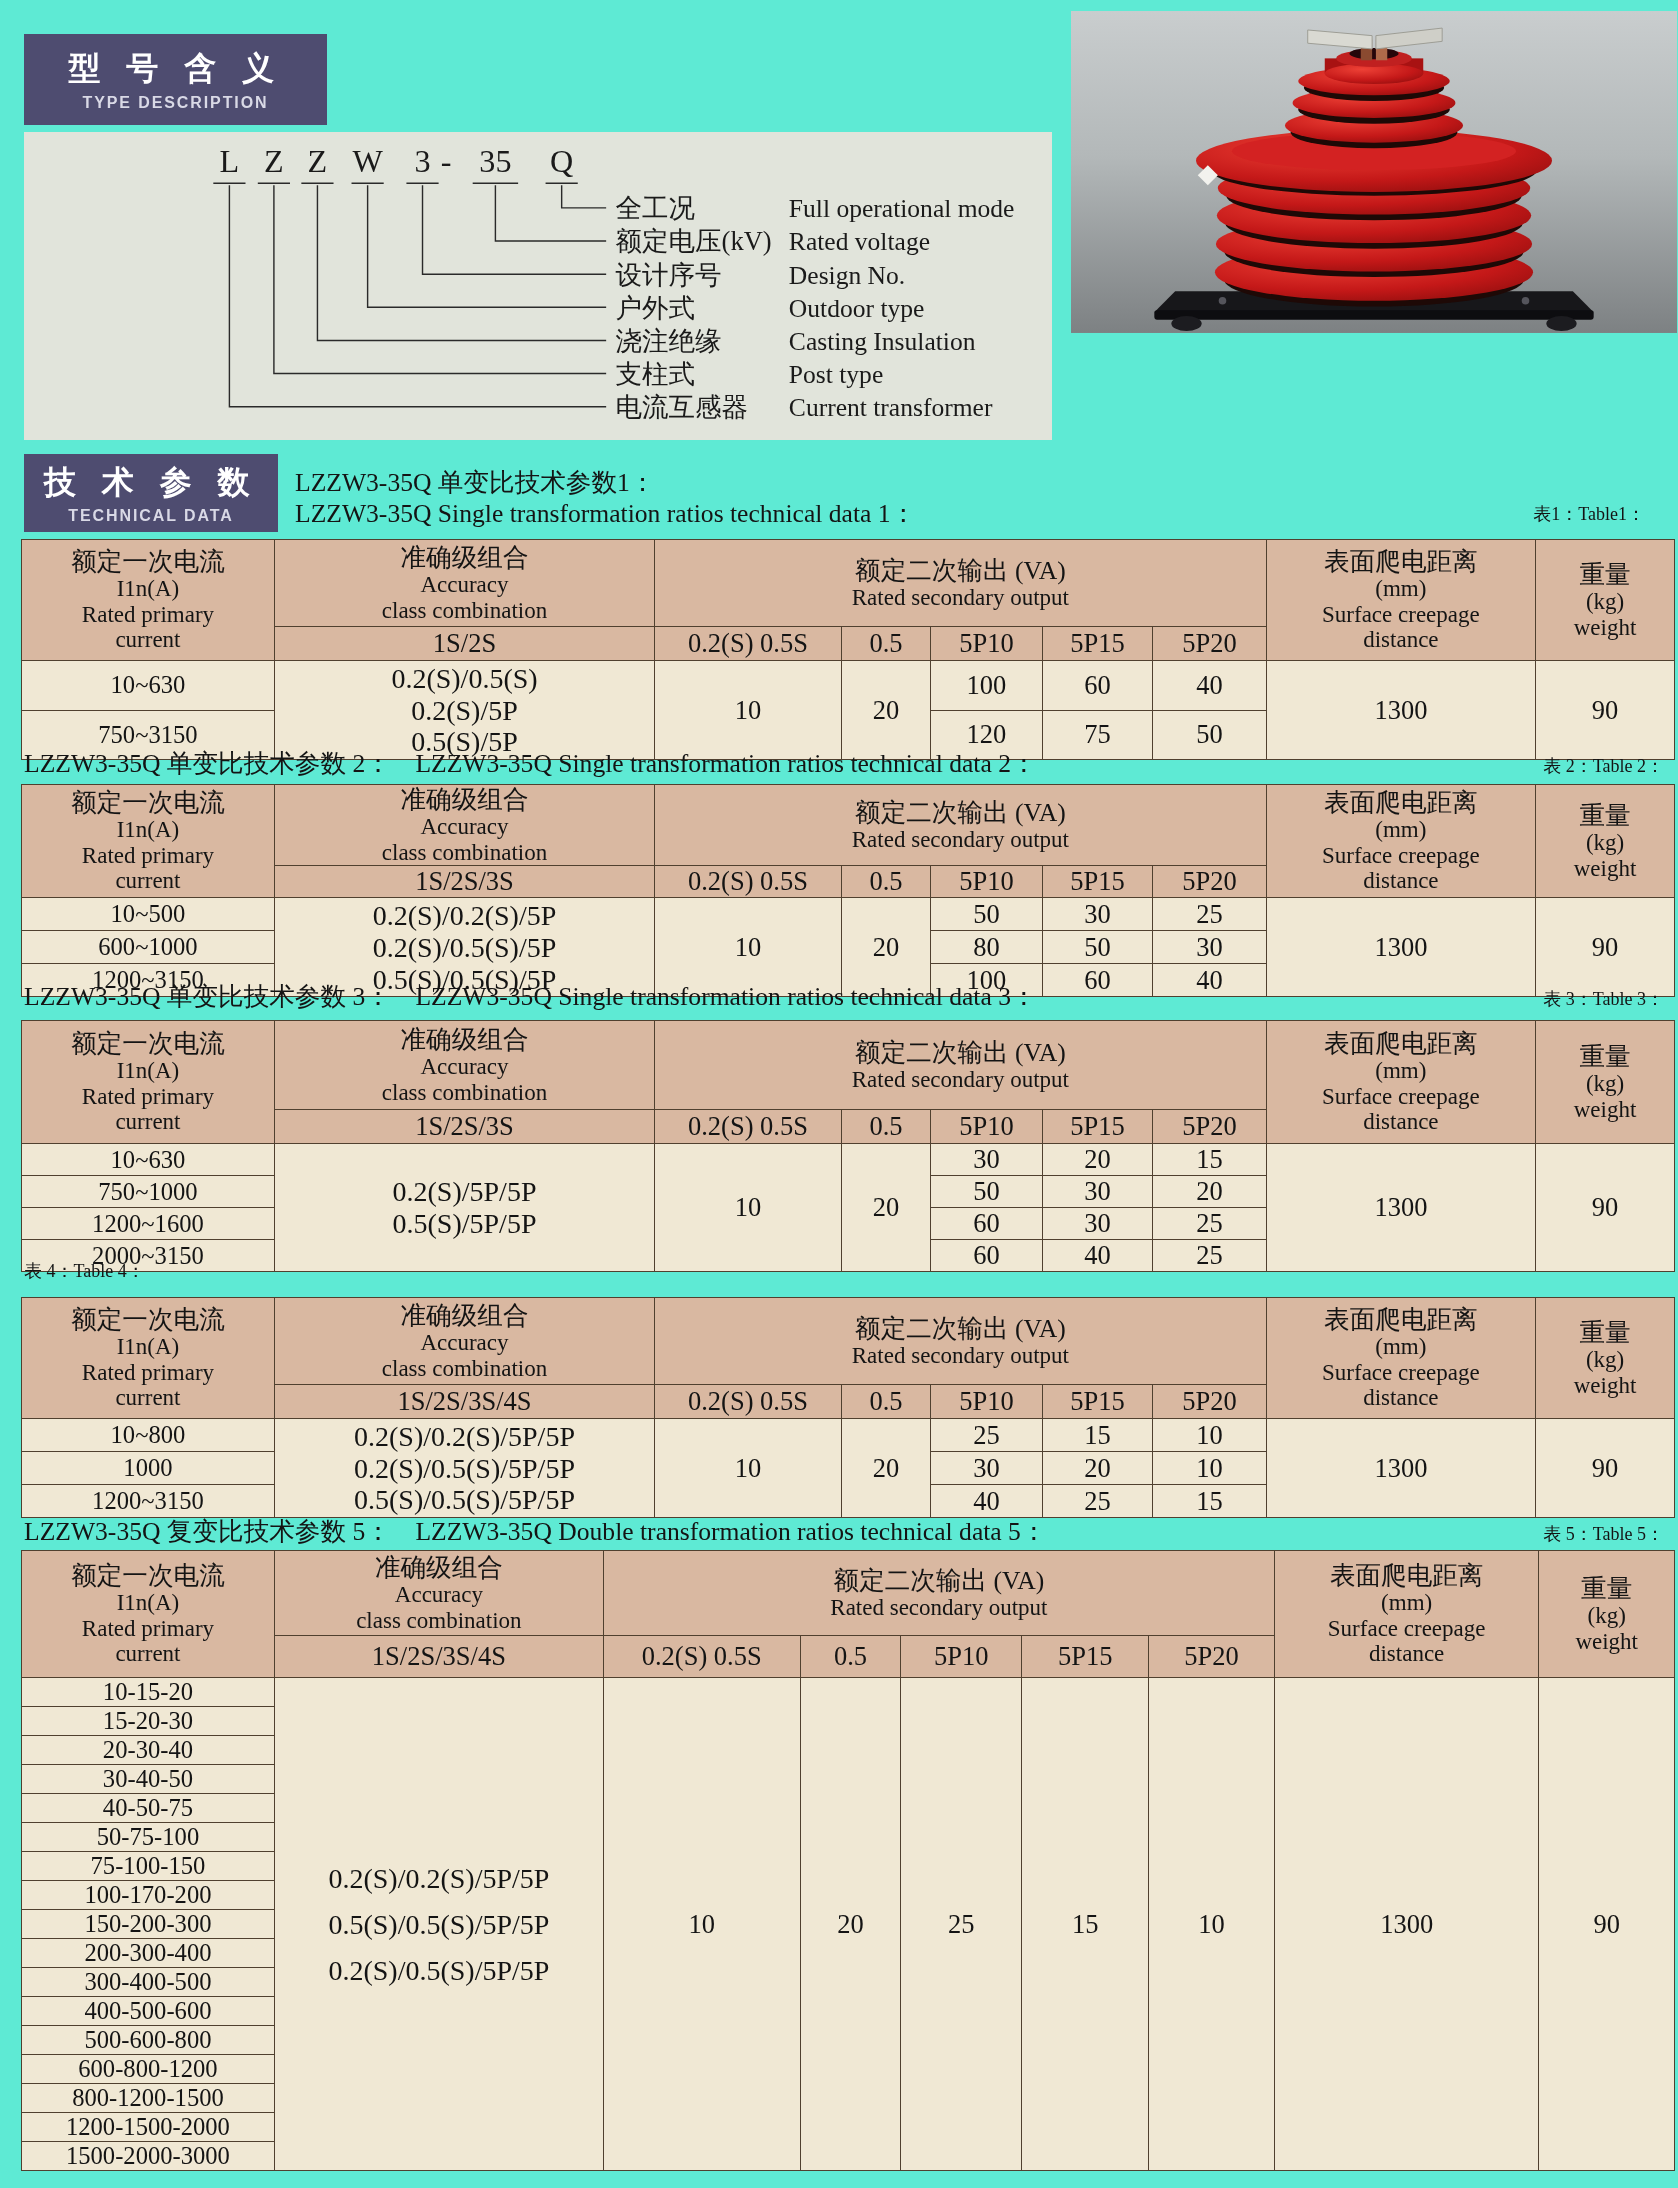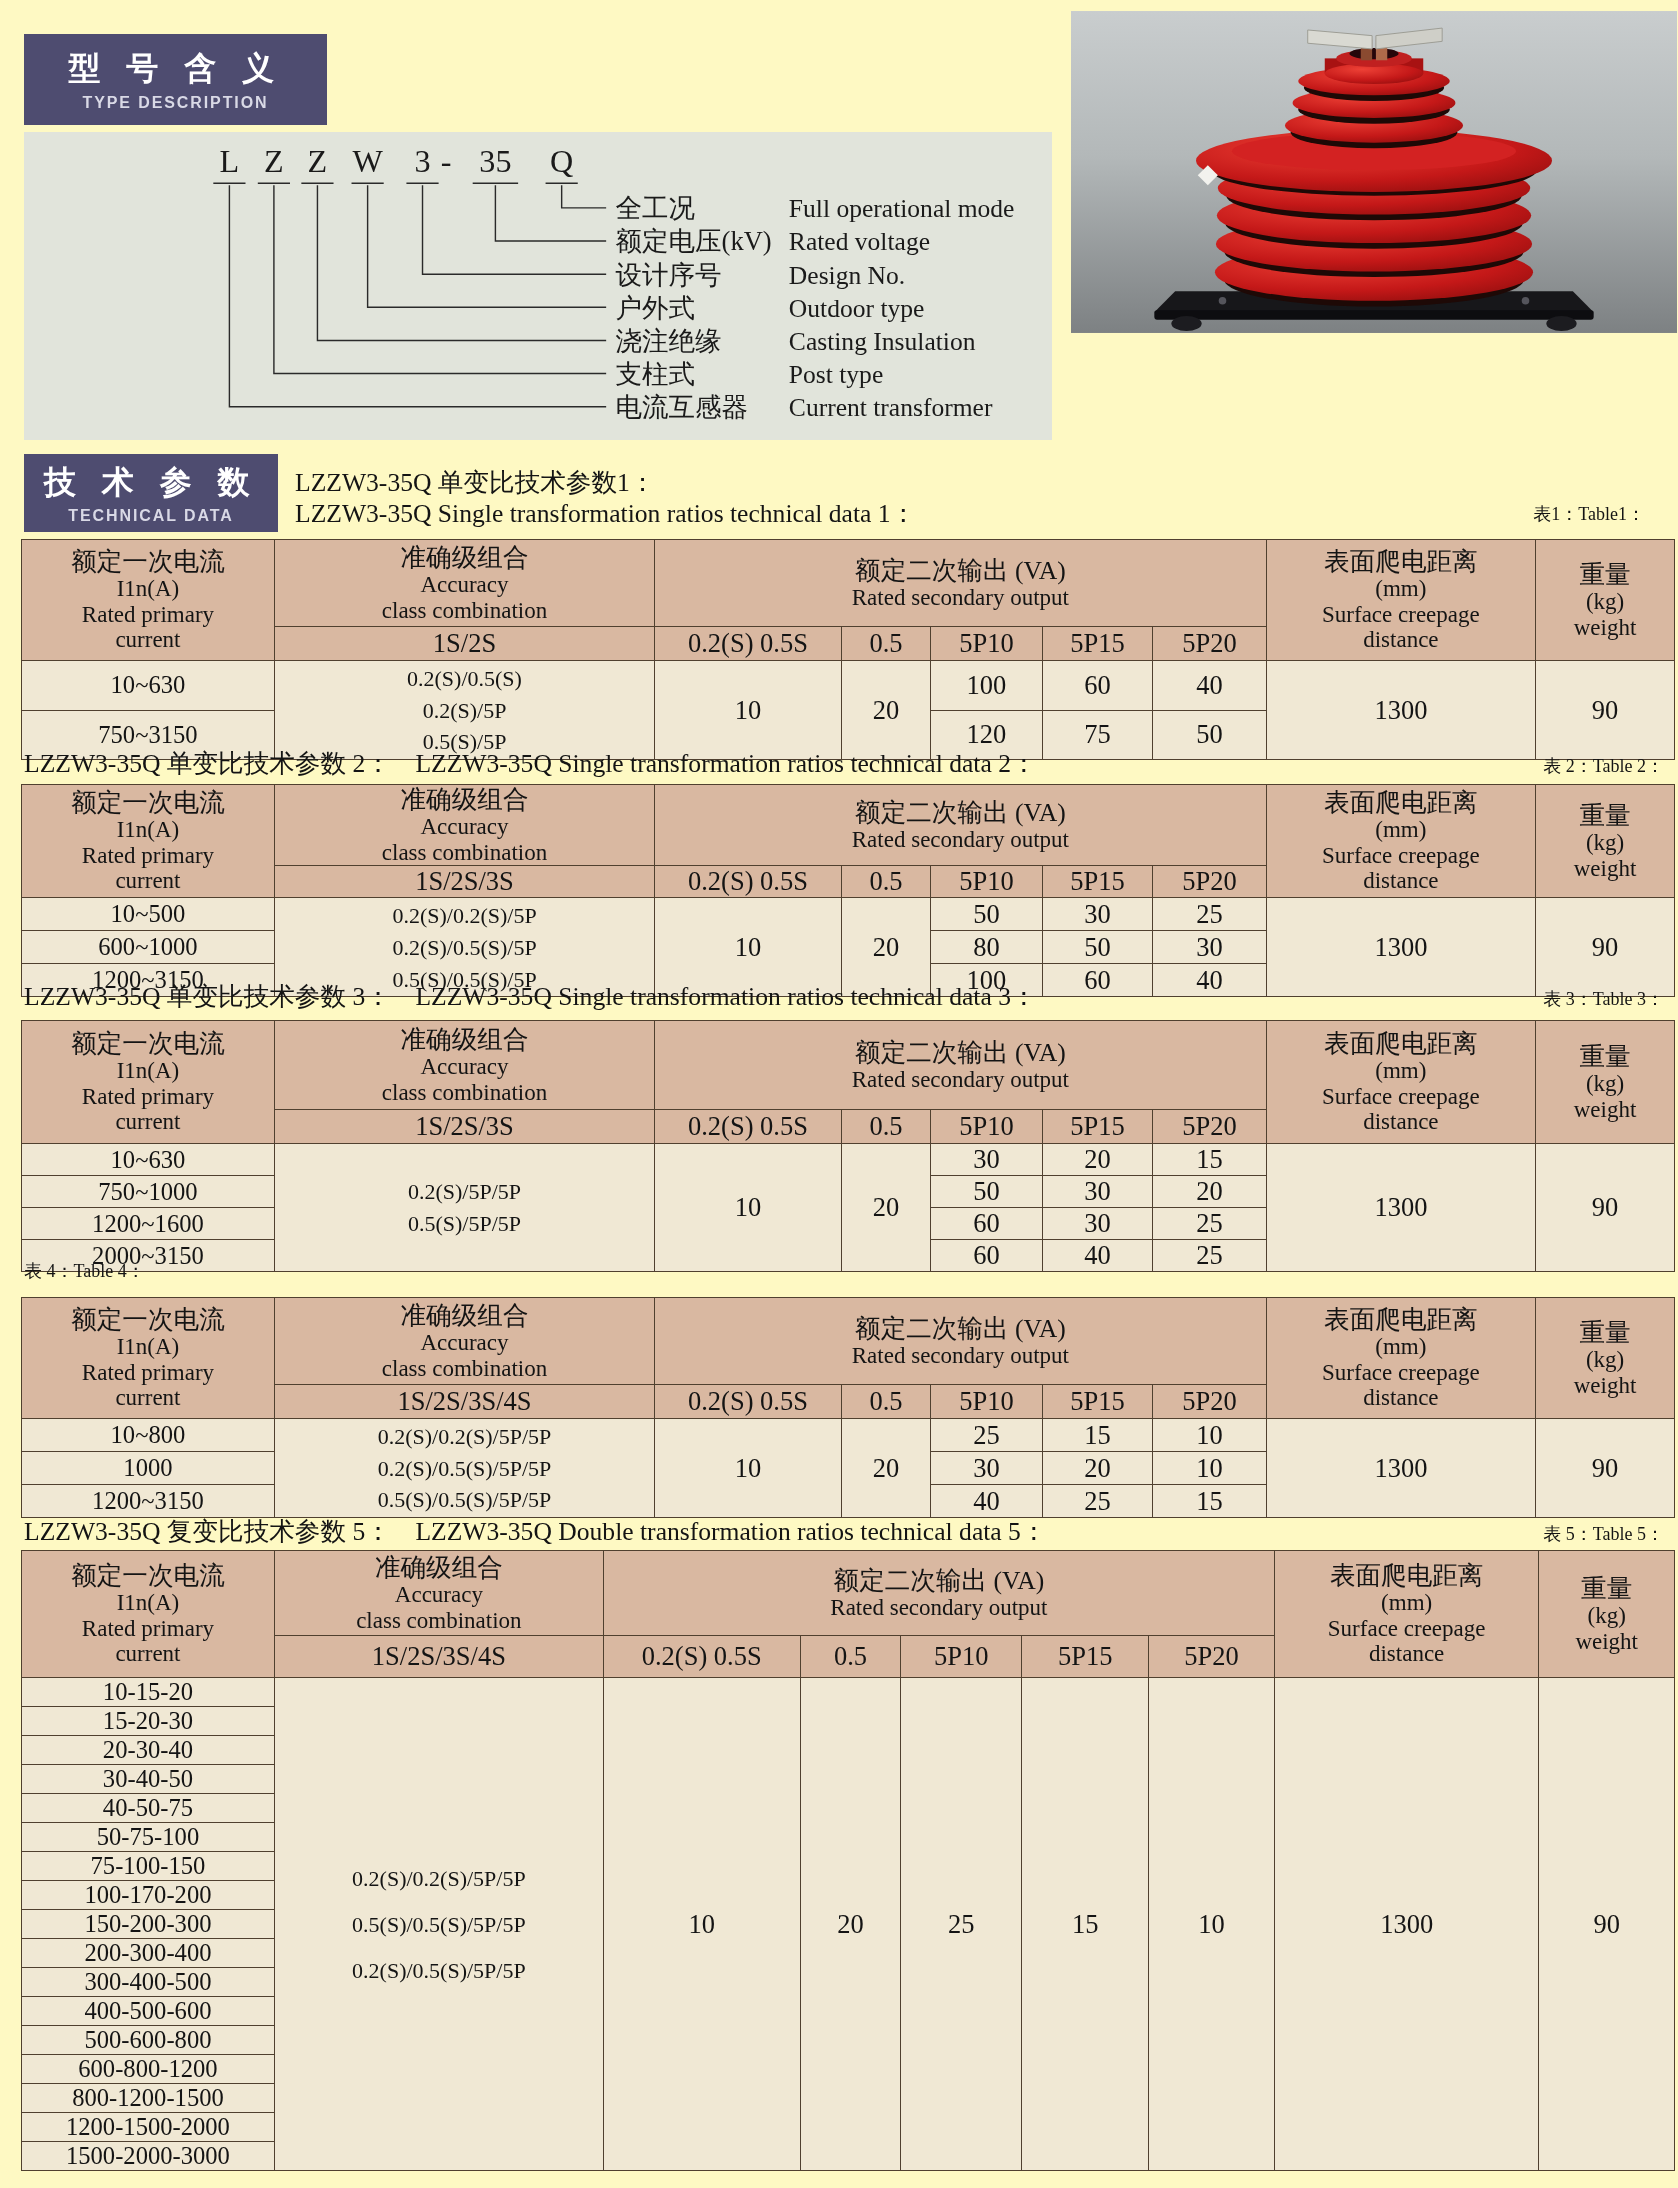--- a/index.html
+++ b/index.html
@@ -1,16 +1,16 @@
 <!DOCTYPE html>
 <html style="font-size:15px"><head>
 <meta charset="utf-8">
 <style>
   html,body{margin:0;padding:0;background:#ffffff;}
-  .page{position:relative;width:1679px;height:2189px;background:#fef9c3;overflow:hidden;
+  .page{position:relative;width:1679px;height:2189px;background:#5eead4;overflow:hidden;
         font-family:"Liberation Serif","DejaVu Serif",serif;color:#141414;}
 
   
   .badge{position:absolute;background:#4e4c70;color:#ffffff;display:flex;flex-direction:column;
          align-items:center;justify-content:center;}
   .badge-cn{font-family:"Liberation Sans","DejaVu Sans",sans-serif;font-weight:bold;
             font-size:32px;letter-spacing:8.5px;white-space:nowrap;}
   .badge-en{font-family:"Liberation Sans","DejaVu Sans",sans-serif;font-weight:bold;
             font-size:16px;letter-spacing:1.9px;color:#d9d9e6;margin-top:2.8px;white-space:nowrap;}
   .badge1{left:24px;top:34px;width:303px;height:91px;}
@@ -42,21 +42,21 @@
             border:1.9px solid #111111;}
   table.tbl th,table.tbl td{border:0.9px solid #50402f;text-align:center;vertical-align:middle;
             padding:0;overflow:hidden;}
   table.tbl th{background:#d9b8a1;font-weight:normal;}
   table.tbl tbody tr:first-child td{border-top:1.9px solid #111111;}
   .hln{font-size:23px;line-height:25.6px;}
   .hln:first-child{font-size:25.6px;line-height:29px;}
   .subrow th{font-size:26.5px;}
   td.cur{font-size:24.6px;}
   td.val{font-size:26.5px;}
-  td.acc{font-size:22px;margin-left:33px;}
+  td.acc{font-size:28px;margin-left:33px;}
   .acc-line{margin:2.8px 0;line-height:29px;}
   .tbl5 .acc-line{margin:17px 0;}
 </style>
 </head>
 <body>
 
 <div class="page" id="page">
 
   <div class="badge badge1">
     <div class="badge-cn">型 号 含 义</div>

